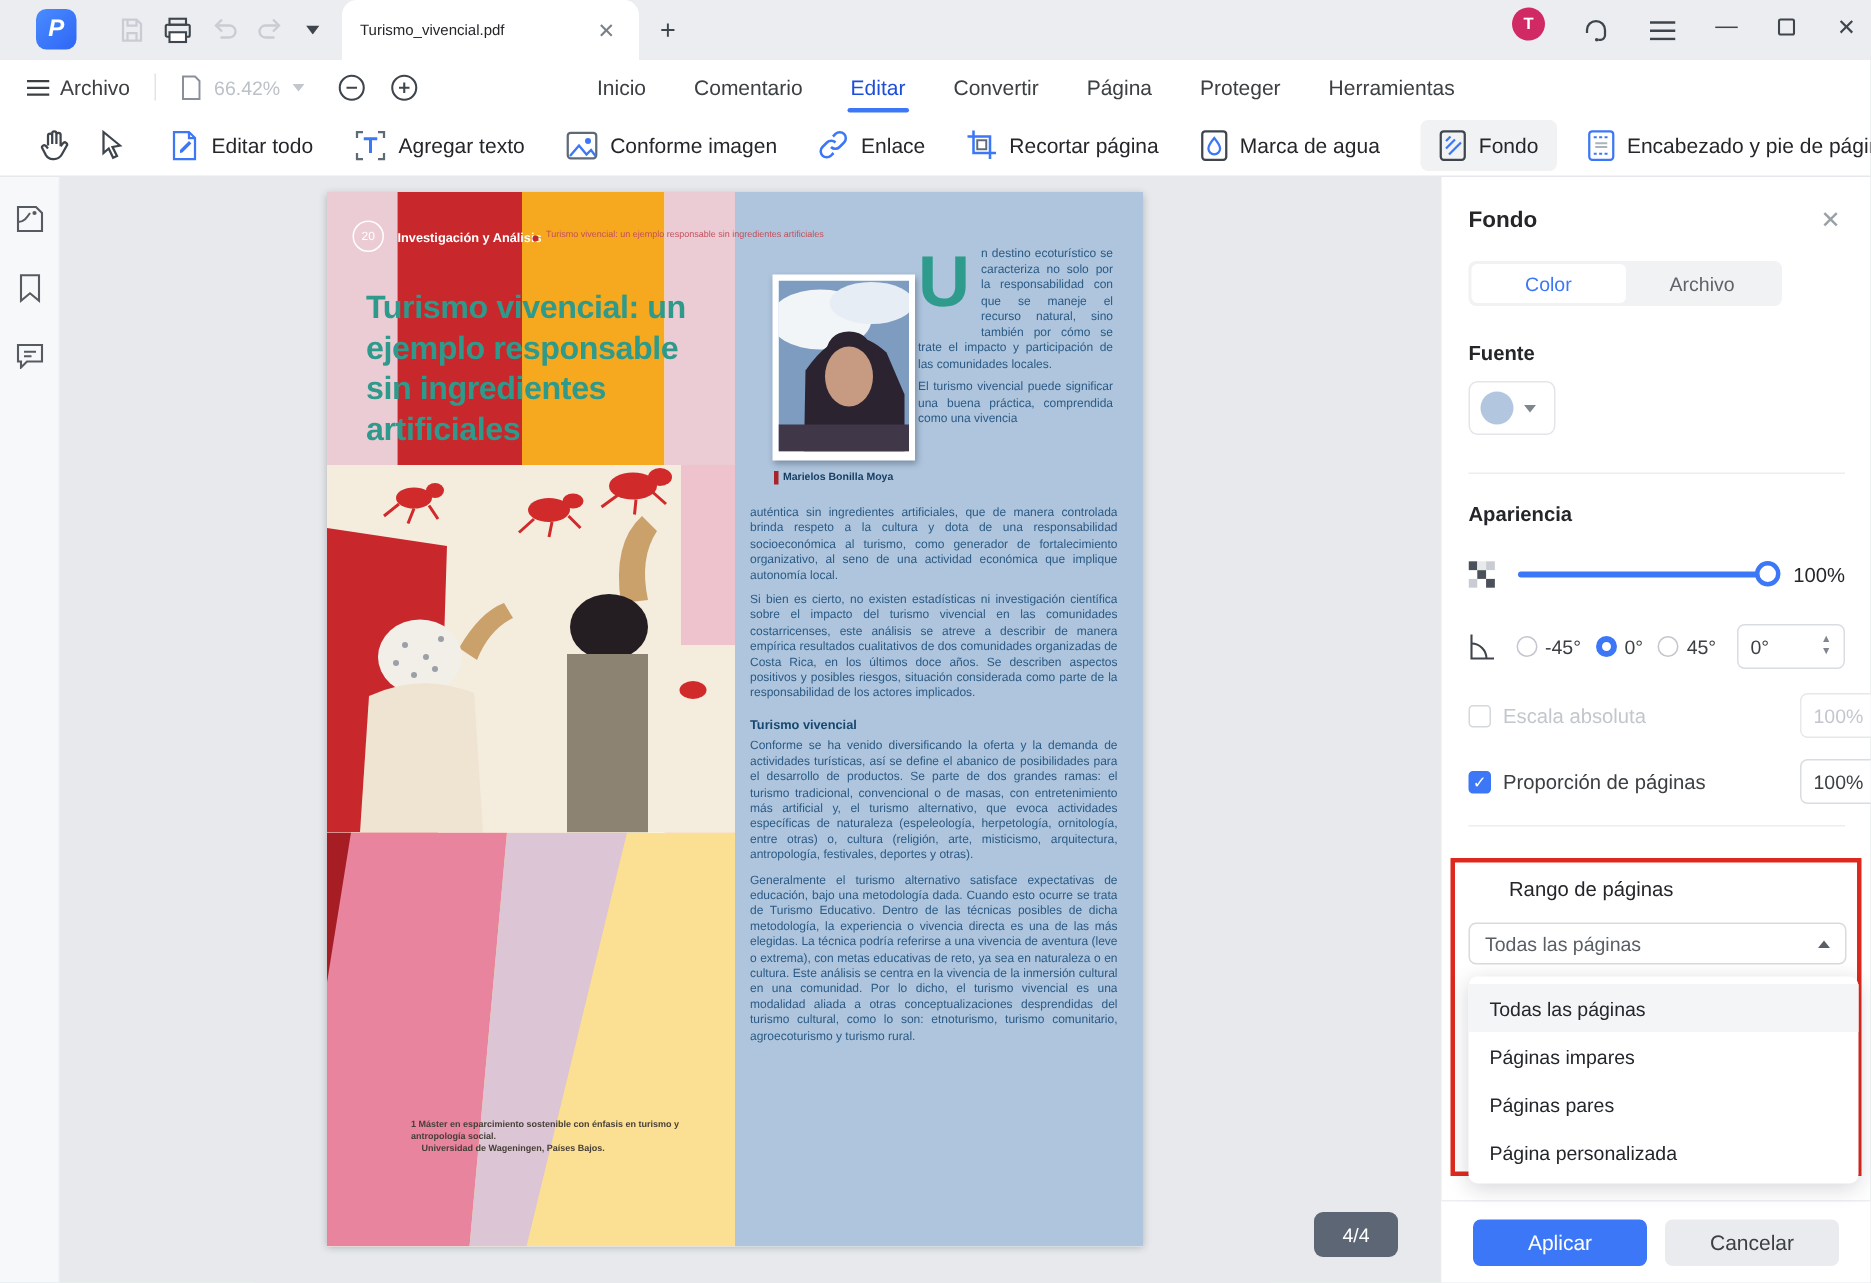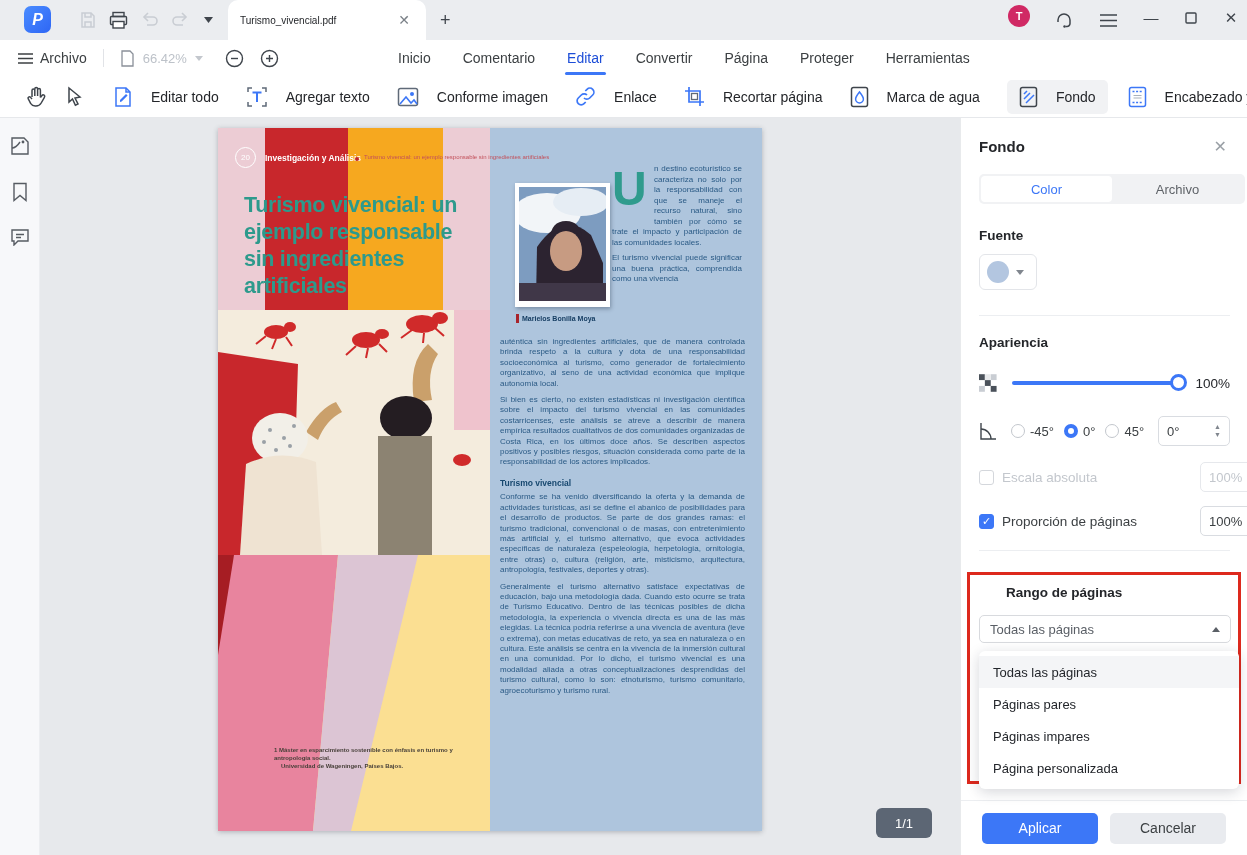--- a/index.html
+++ b/index.html
@@ -31,21 +31,21 @@
   .mb-tabs { position:absolute; left:398px; top:0; height:36px; display:flex; align-items:center; gap:32px; }
   .mb-tab { font-size:14px; color:#3c4043; position:relative; height:36px; display:flex; align-items:center; }
   .mb-tab.active { color:#1d4ed8; }
   .mb-tab.active::after { content:""; position:absolute; left:-2px; right:-2px; bottom:1px; height:3px; border-radius:2px; background:#3c77f7; }
   .mb-right { position:absolute; right:14px; top:0; height:36px; display:flex; align-items:center; gap:16px; }
   .mb-share { display:flex; align-items:center; gap:7px; font-size:14px; color:#3c4043; }
 
   
   .toolbar { position:absolute; left:0; top:76px; width:100%; height:42px; background:#fff;
              border-bottom:1px solid #e6e8eb; display:flex; align-items:center; padding-left:26px; }
-  .tool { display:flex; align-items:center; gap:18px; font-size:14px; color:#24262a; margin-right:27px; white-space:nowrap; }
+  .tool { display:flex; align-items:center; gap:8px; font-size:14px; color:#24262a; margin-right:27px; white-space:nowrap; }
   .tool.pill { background:#f1f2f4; border-radius:5px; padding:6px 12px; margin-right:20px; }
   .tsep { width:1px; height:22px; background:#e1e3e7; margin:0 16px 0 4px; }
 
   
   .content { position:absolute; left:0; top:118px; width:100%; height:737px; }
   .rail { position:absolute; left:0; top:0; width:40px; height:737px; background:#f7f8fa; border-right:1px solid #eceef1;
           display:flex; flex-direction:column; align-items:center; padding-top:18px; gap:26px; }
   .docarea { position:absolute; left:40px; top:0; width:920px; height:737px; background:#e7e9ec; overflow:hidden; }
   .panel { position:absolute; right:0; top:0; width:287px; height:737px; background:#fff; border-left:1px solid #e8eaec; }
 
@@ -83,21 +83,21 @@
               font-size:8px; line-height:10.4px; color:#2a5a85; text-align:justify; }
   .bodyflow p { margin-bottom:6px; }
   .subhead { font-size:8.5px; font-weight:bold; color:#17486f; margin:10px 0 4px; }
 
   .pageind { position:absolute; left:836px; top:690px; width:56px; height:30px; background:#5c6674; border-radius:6px;
              color:#fff; font-size:13px; display:flex; align-items:center; justify-content:center; }
 
   
   .p-title { position:absolute; left:18px; top:20px; font-size:15px; font-weight:bold; color:#24262a; }
   .p-close { position:absolute; right:20px; top:19px; font-size:16px; color:#9aa0a6; }
-  .p-tabs { position:absolute; left:18px; top:56px; width:266px; height:30px; background:#f1f2f4; border-radius:5px; display:flex; padding:2px; }
+  .p-tabs { position:absolute; left:18px; top:56px; width:209px; height:30px; background:#f1f2f4; border-radius:5px; display:flex; padding:2px; }
   .p-tab { flex:1; display:flex; align-items:center; justify-content:center; font-size:13px; color:#5f6368; border-radius:4px; }
   .p-tab.active { background:#fff; color:#3c77f7; }
   .p-label { position:absolute; left:18px; font-size:13.5px; font-weight:bold; color:#24262a; }
   .swatch { position:absolute; left:18px; top:136px; width:58px; height:36px; border:1px solid #e3e5e9; border-radius:6px;
             display:flex; align-items:center; padding:0 7px; gap:7px; }
   .swatch .dot { width:22px; height:22px; border-radius:50%; background:#b3c6e0; }
   .caret-down { width:0; height:0; border-left:4px solid transparent; border-right:4px solid transparent; border-top:5px solid #80868e; }
   .pdivider { position:absolute; left:18px; width:251px; height:1px; background:#eceef1; }
 
   .oprow { position:absolute; left:18px; top:254px; width:251px; height:22px; display:flex; align-items:center; }
@@ -116,21 +116,21 @@
   .spin.disabled { border-color:#e6e8ec; color:#c3c7cd; }
   .spin.disabled .arrows { color:#d4d7dc; }
 
   .chkrow { position:absolute; left:18px; width:293px; height:22px; display:flex; align-items:center;text-align:right; }
   .chk { width:15px; height:15px; border-radius:3px; border:1.5px solid #d4d7dc; background:#fff; margin-right:8px; }
   .chk.on { background:#3c77f7; border-color:#3c77f7; color:#fff; font-size:11px; display:flex; align-items:center; justify-content:center; }
   .chklabel { font-size:13.5px; color:#3c4043; }
   .chklabel.dis { color:#c3c7cd; }
 
   .redbox { position:absolute; left:6px; top:454px; width:274px; height:212px; border:3px solid #dd291d; z-index:4; }
-  .rango-label { position:absolute; left:12px; top:10px; font-size:13.5px; font-weight:bold; color:#24262a;padding-left:24px; }
+  .rango-label { position:absolute; left:12px; top:10px; font-size:13.5px; font-weight:normal; color:#24262a;padding-left:24px; }
   .select { position:absolute; left:9px; top:40px; width:252px; height:28px; border:1px solid #d8dade; border-radius:5px;
             background:#fff; display:flex; align-items:center; padding:0 10px; font-size:13px; color:#5a5f66; }
   .caret-up { width:0; height:0; border-left:4px solid transparent; border-right:4px solid transparent;
               border-bottom:5px solid #5a5f66; margin-left:auto; }
   .ddlist { position:absolute; left:9px; top:76px; width:260px; background:#fff; border-radius:6px;
             box-shadow:0 3px 14px rgba(20,30,50,.18); padding:5px 0; }
   .dditem { height:32px; display:flex; align-items:center; padding-left:14px; font-size:13px; color:#23262b; }
   .dditem.hl { background:#f4f5f7; }
 
   .btnrow { position:absolute; left:0; bottom:0; width:100%; height:55px; border-top:1px solid #eceef1;
@@ -421,21 +421,21 @@
           <div class="bodyflow" style="left:10px">
             <p>auténtica sin ingredientes artificiales, que de manera controlada brinda respeto a la cultura y dota de una responsabilidad socioeconómica al turismo, como generador de fortalecimiento organizativo, al seno de una actividad económica que implique autonomía local.</p>
             <p>Si bien es cierto, no existen estadísticas ni investigación científica sobre el impacto del turismo vivencial en las comunidades costarricenses, este análisis se atreve a describir de manera empírica resultados cualitativos de dos comunidades organizadas de Costa Rica, en los últimos doce años. Se describen aspectos positivos y posibles riesgos, situación considerada como parte de la responsabilidad de los actores implicados.</p>
             <div class="subhead">Turismo vivencial</div>
             <p>Conforme se ha venido diversificando la oferta y la demanda de actividades turísticas, así se define el abanico de posibilidades para el desarrollo de productos. Se parte de dos grandes ramas: el turismo tradicional, convencional o de masas, con entretenimiento más artificial y, el turismo alternativo, que evoca actividades específicas de naturaleza (espeleología, herpetología, ornitología, entre otras) o, cultura (religión, arte, misticismo, arquitectura, antropología, festivales, deportes y otras).</p>
             <p>Generalmente el turismo alternativo satisface expectativas de educación, bajo una metodología dada. Cuando esto ocurre se trata de Turismo Educativo. Dentro de las técnicas posibles de dicha metodología, la experiencia o vivencia directa es una de las más elegidas. La técnica podría referirse a una vivencia de aventura (leve o extrema), con metas educativas de reto, ya sea en naturaleza o en cultura. Este análisis se centra en la vivencia de la inmersión cultural en una comunidad. Por lo dicho, el turismo vivencial es una modalidad aliada a otras conceptualizaciones desprendidas del turismo cultural, como lo son: etnoturismo, turismo comunitario, agroecoturismo y turismo rural.</p>
           </div>
         </div>
       </div>
 
-      <div class="pageind">1/1</div>
+      <div class="pageind">4/4</div>
     </div>
 
     <aside class="panel">
       <div class="p-title">Fondo</div>
       <div class="p-close">✕</div>
 
       <div class="p-tabs">
         <div class="p-tab active">Color</div>
         <div class="p-tab">Archivo</div>
       </div>
@@ -511,22 +511,22 @@
       <div class="pdivider" style="top:432px"></div>
 
       <div class="redbox">
         <div class="rango-label">Rango de páginas</div>
         <div class="select">
           <span>Todas las páginas</span>
           <div class="caret-up"></div>
         </div>
         <div class="ddlist">
           <div class="dditem hl">Todas las páginas</div>
+          <div class="dditem">Páginas impares</div>
           <div class="dditem">Páginas pares</div>
-          <div class="dditem">Páginas impares</div>
           <div class="dditem">Página personalizada</div>
         </div>
       </div>
 
       <div class="btnrow">
         <div class="btn primary">Aplicar</div>
         <div class="btn secondary">Cancelar</div>
       </div>
     </aside>
   </div>

